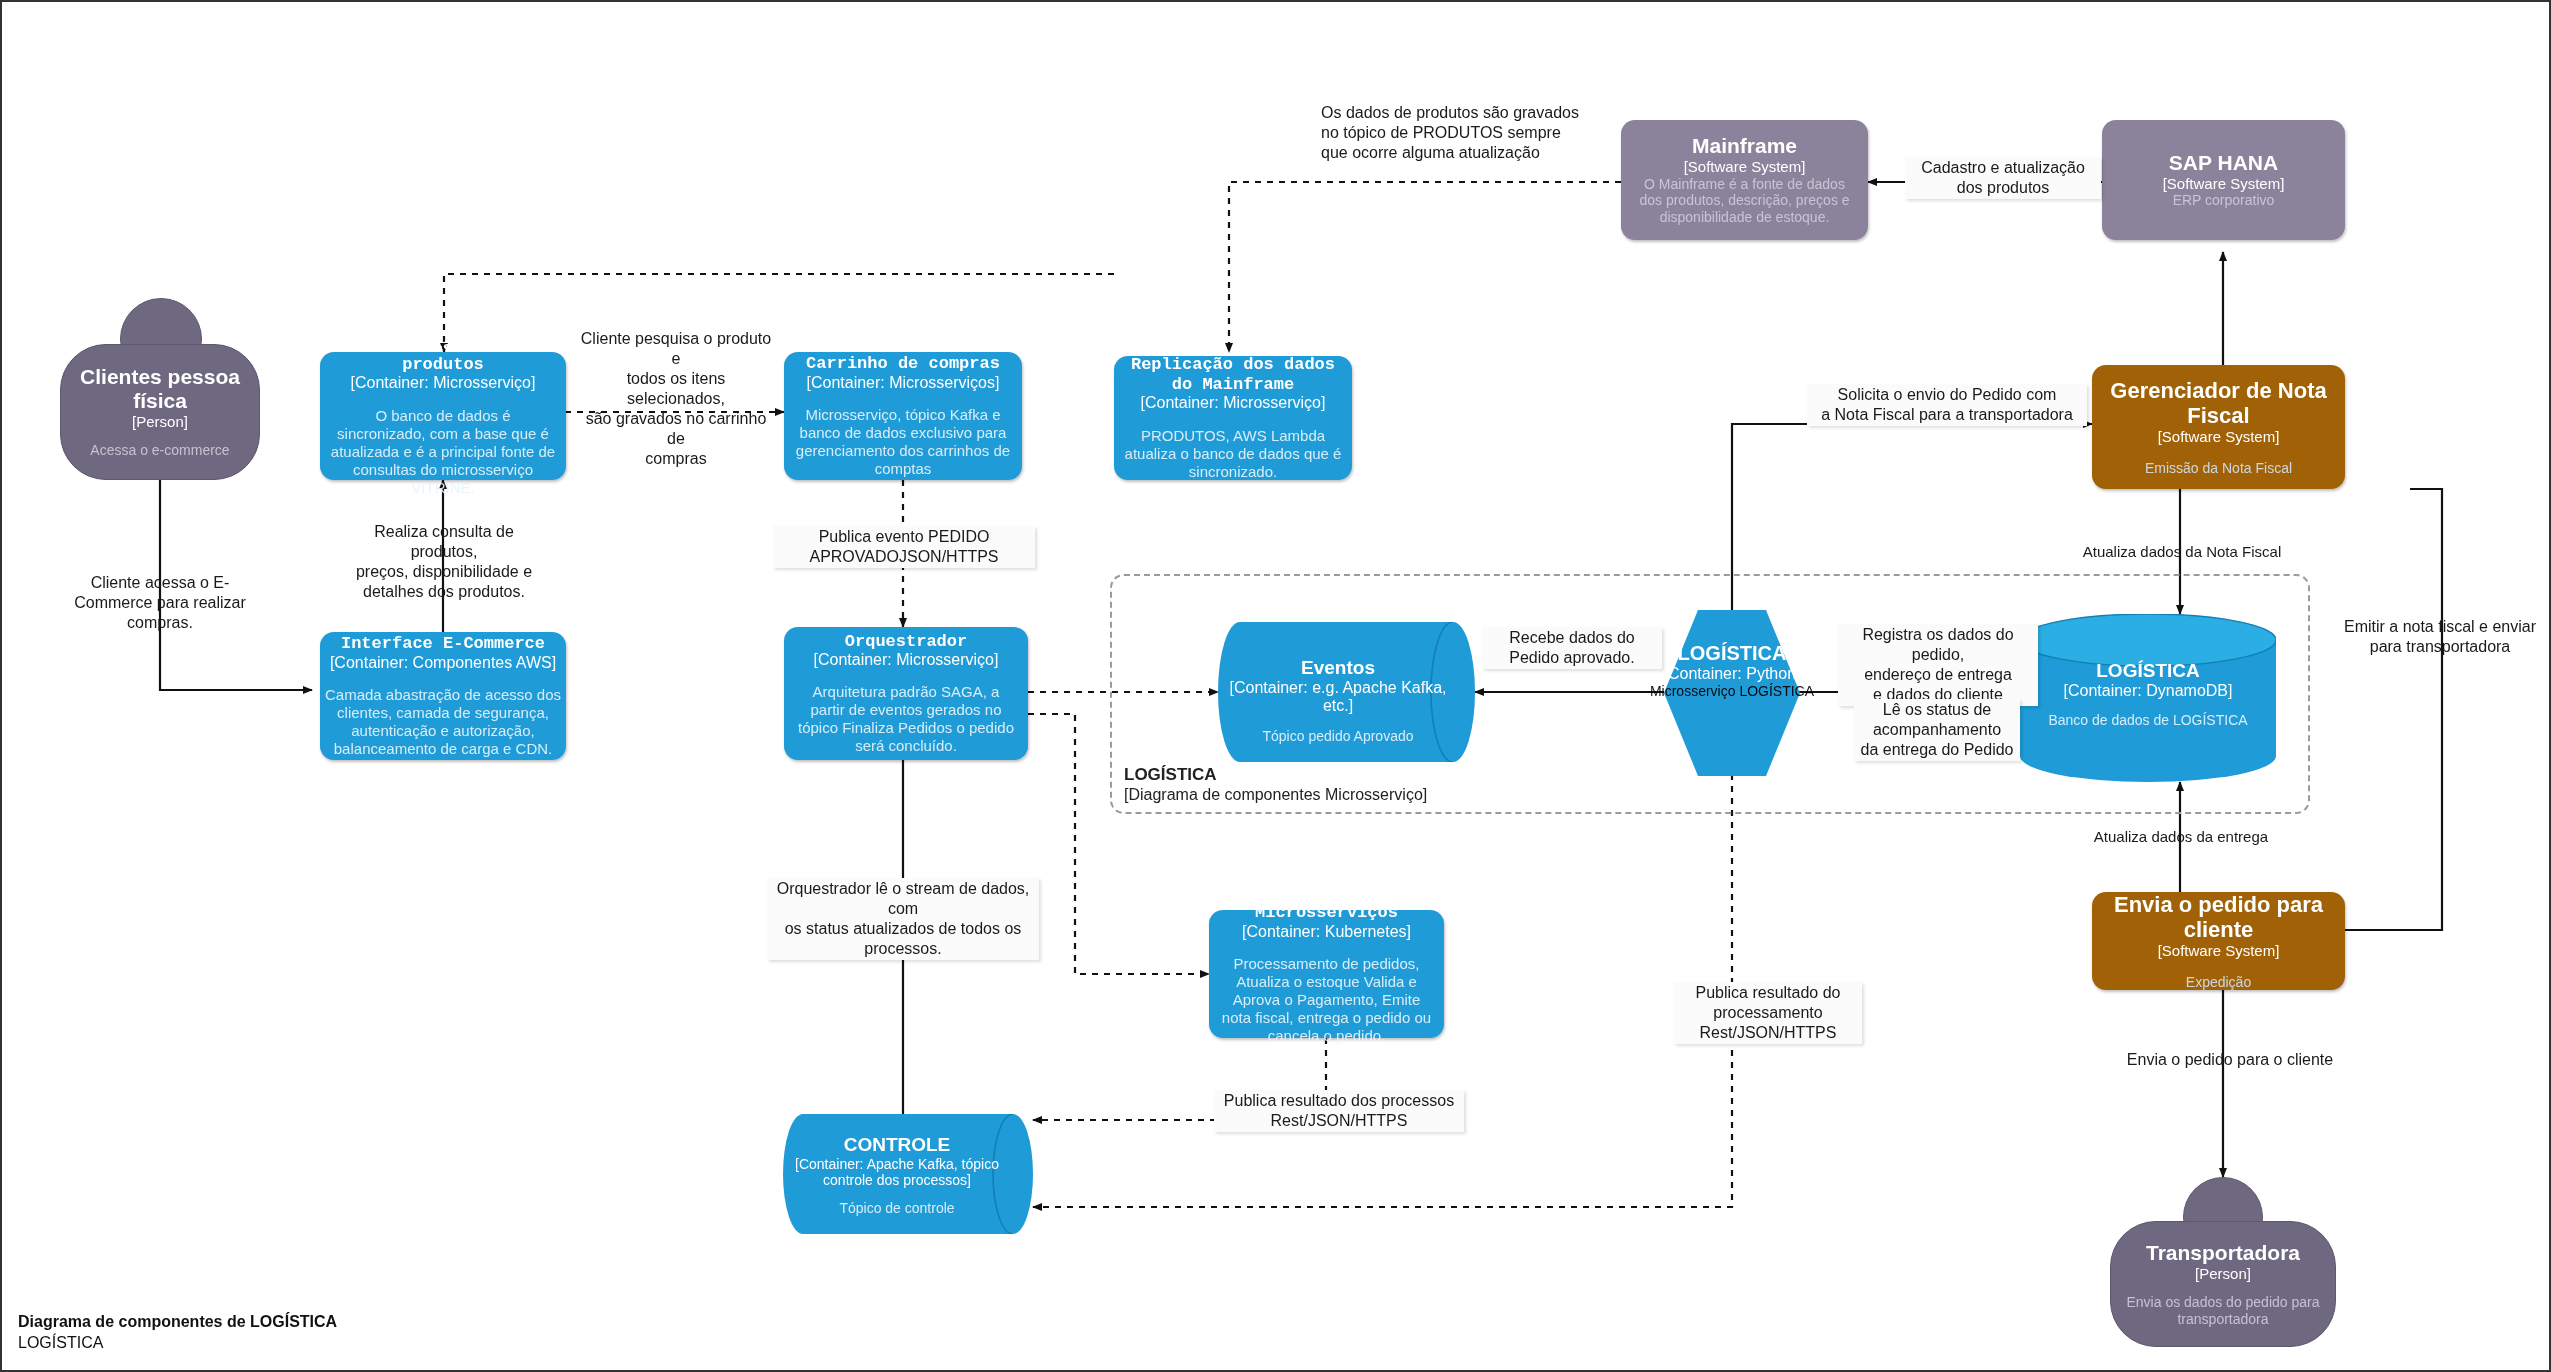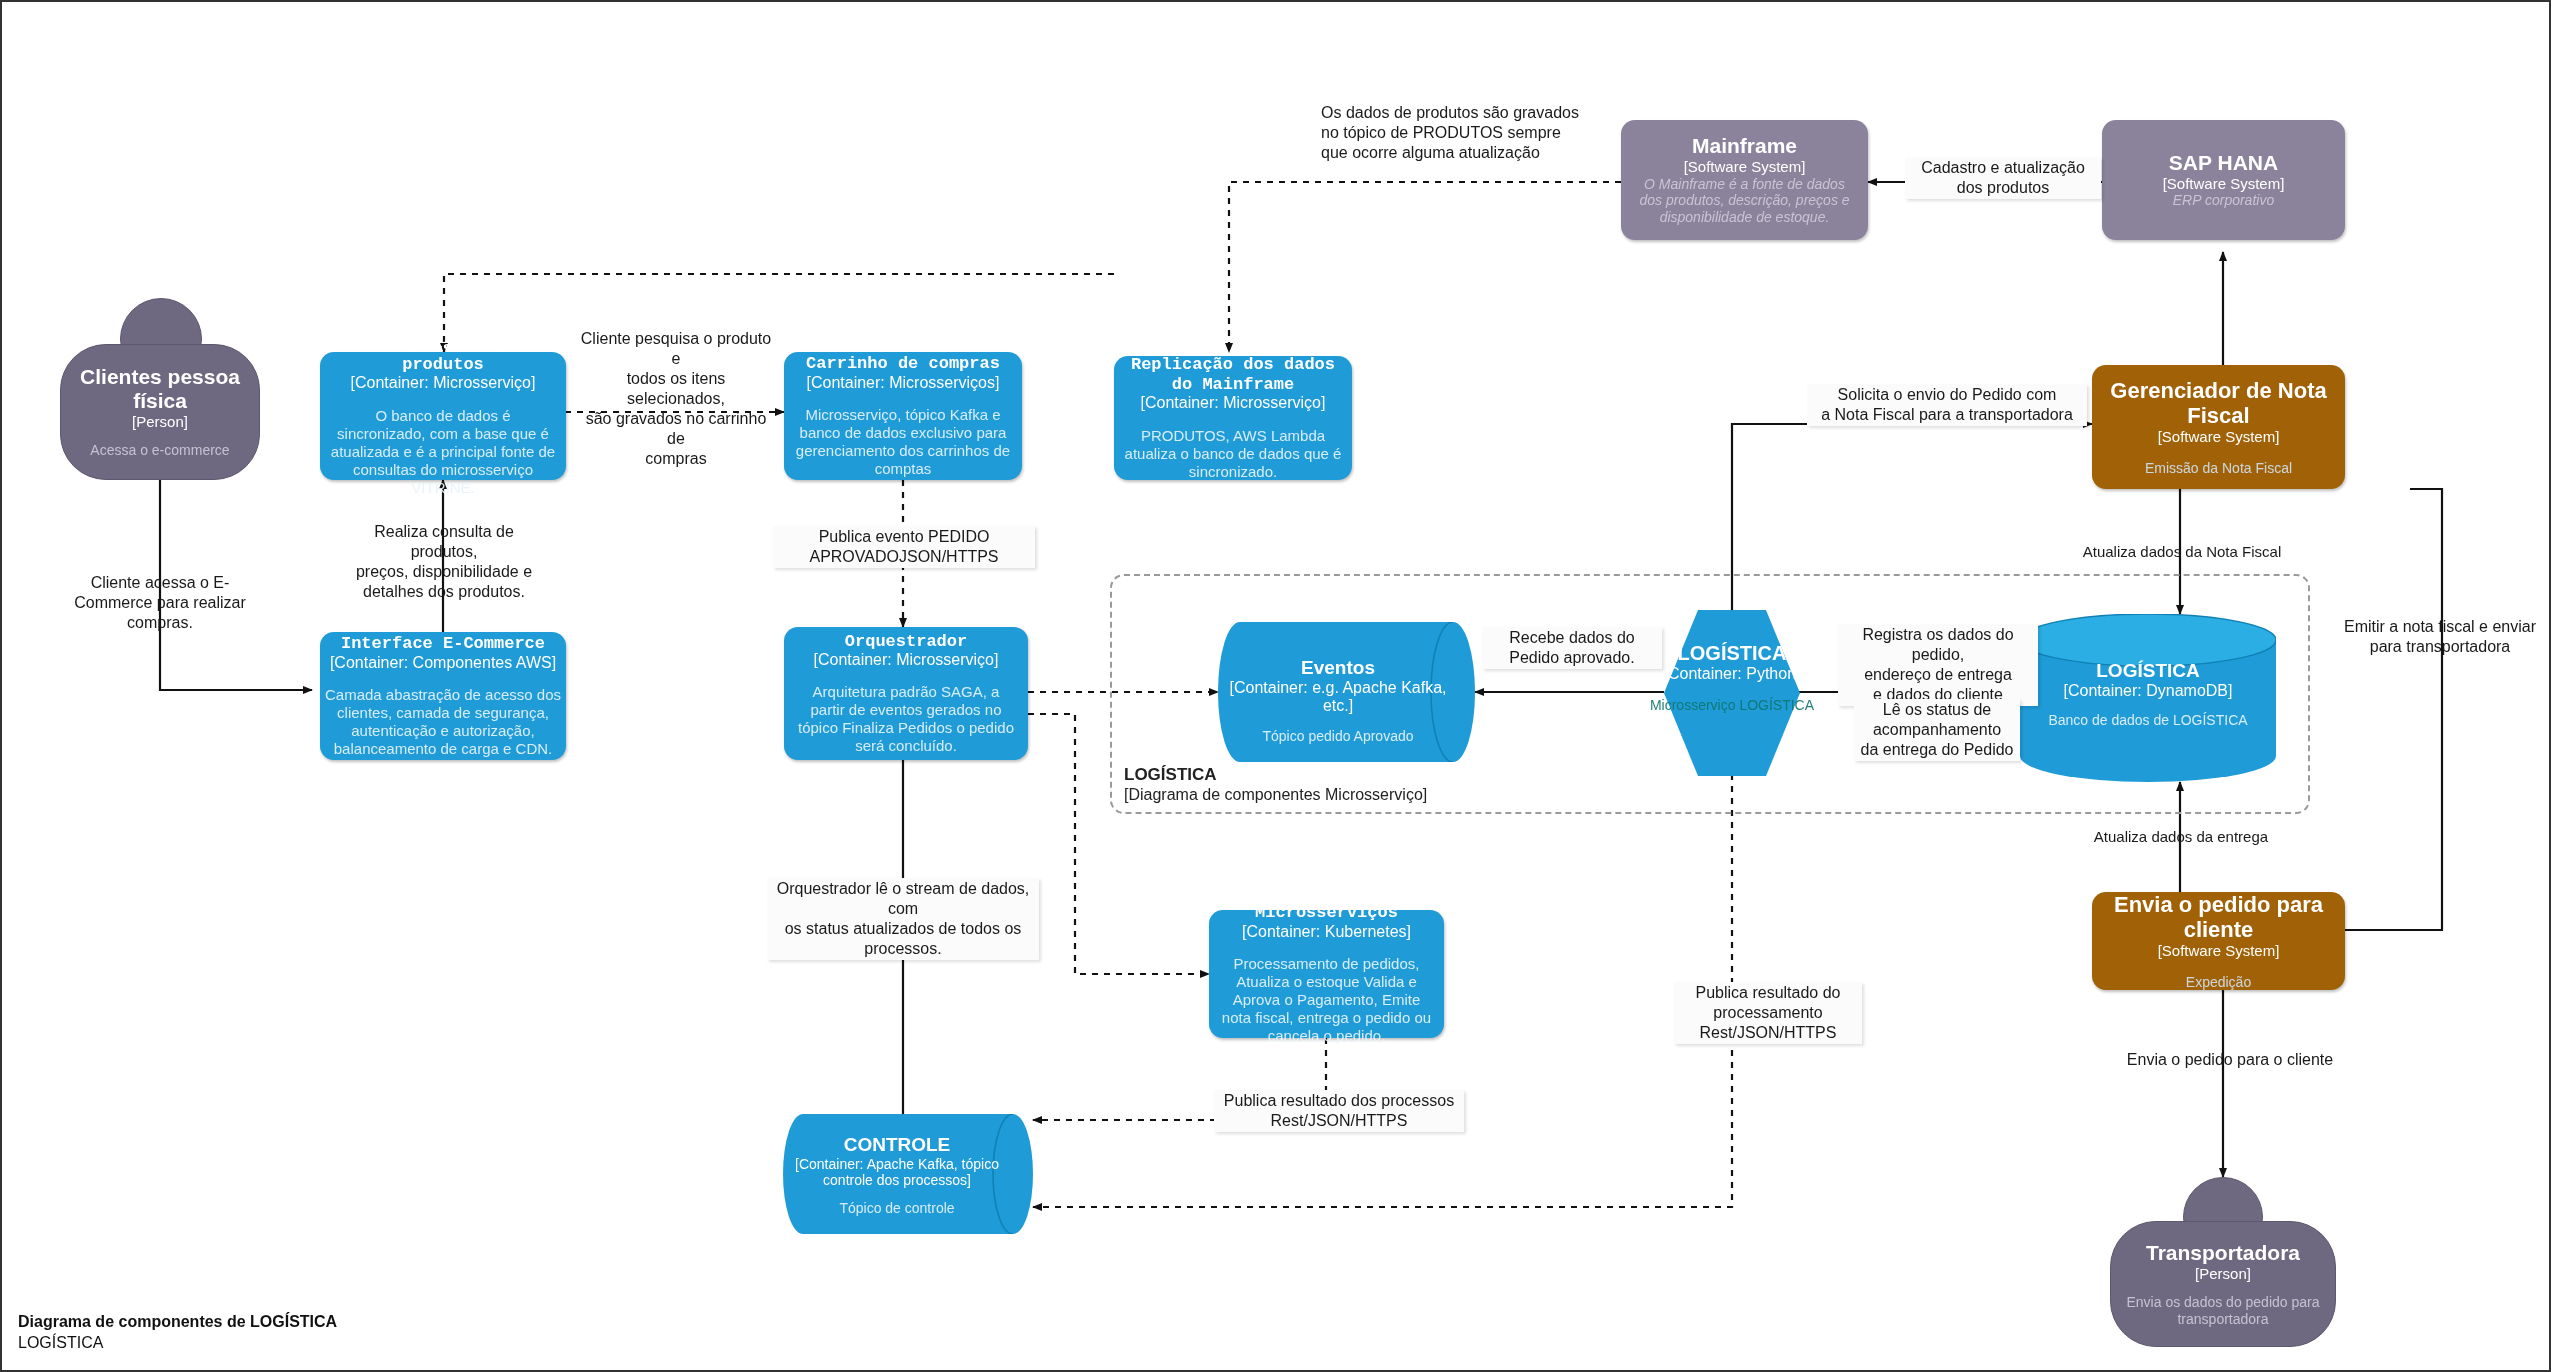--- a/index.html
+++ b/index.html
@@ -15,21 +15,21 @@
   
   .c-container{background:#1f9bd7;border-radius:14px;box-shadow:1px 2px 3px rgba(0,0,0,.25);}
   .c-container .n-title{font-size:17px;font-family:Liberation Mono, monospace;}
   .c-container .n-tech{font-size:16px;}
   .c-container .n-desc{font-size:15px;margin-top:14px;color:#e7f4fb;}
 
   
   .c-external{background:#8a839b;border-radius:14px;box-shadow:1px 2px 3px rgba(0,0,0,.25);}
   .c-external .n-title{font-size:21px;}
   .c-external .n-tech{font-size:15px;}
-  .c-external .n-desc{font-size:14px;color:#cfcad8;font-style:italic;}
+  .c-external .n-desc{font-size:14px;color:#cfcad8;}
 
   
   .c-system{background:#a16207;border-radius:14px;box-shadow:1px 2px 3px rgba(0,0,0,.25);}
   .c-system .n-title{font-size:22px;}
   .c-system .n-tech{font-size:15px;}
   .c-system .n-desc{font-size:14px;margin-top:14px;color:#cfe0f0;}
 
   
   .c-person{background:transparent;box-shadow:none;}
   .person-head{position:absolute;background:#6e6880;border:1px solid #5d586d;border-radius:50%;}
@@ -44,21 +44,21 @@
   .cyl-label{position:absolute;left:0;right:8px;display:flex;flex-direction:column;align-items:center;justify-content:center;text-align:center;color:#fff;pointer-events:none;}
   .cyl-label .n-title{font-size:19px;}
   .cyl-label .n-tech{font-size:16px;}
   .cyl-label .n-desc{font-size:14px;margin-top:12px;color:#e7f4fb;}
 
   
   .hex{position:absolute;}
   .hex-label{position:absolute;left:0;right:0;display:flex;flex-direction:column;align-items:center;justify-content:center;text-align:center;color:#fff;pointer-events:none;}
   .hex-label .n-title{font-size:20px;}
   .hex-label .n-tech{font-size:16px;}
-  .hex-label .n-desc{font-size:14px;margin-top:14px;color:#0f766e;}
+  .hex-label .n-desc{font-size:14px;color:#000000;}
 
   
   .boundary{position:absolute;border:2px dashed #9a9a9a;border-radius:14px;box-sizing:border-box;background:transparent;}
   .boundary-label{position:absolute;text-align:left;color:#222;}
   .boundary-label .b-name{font-size:17px;font-weight:bold;line-height:1.25;}
   .boundary-label .b-sub{font-size:16px;line-height:1.25;}
 
   
   .elabel{position:absolute;color:#1a1a1a;font-size:16px;line-height:1.25;background:#fbfbfb;box-shadow:2px 2px 3px rgba(0,0,0,.13);padding:1px 3px;white-space:pre-line;box-sizing:border-box;}
   .elabel.plain{background:transparent;box-shadow:none;}

